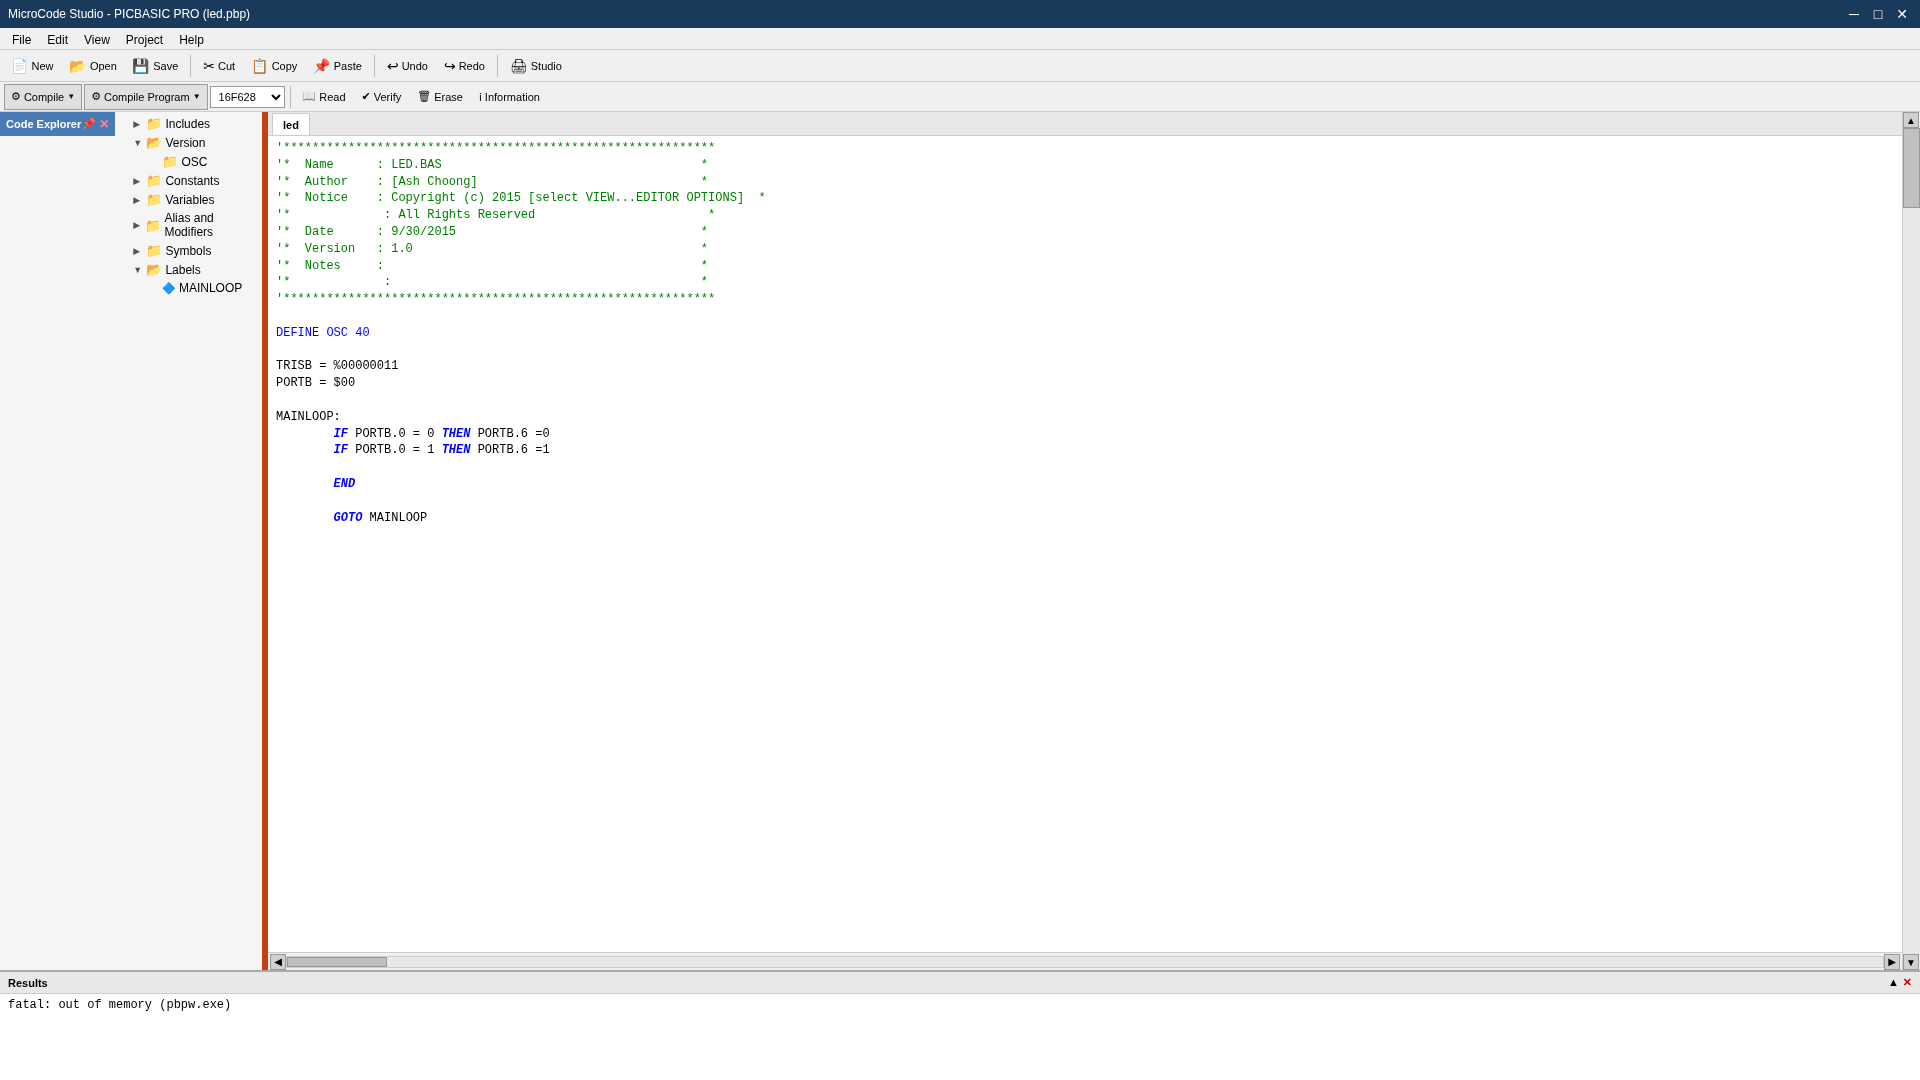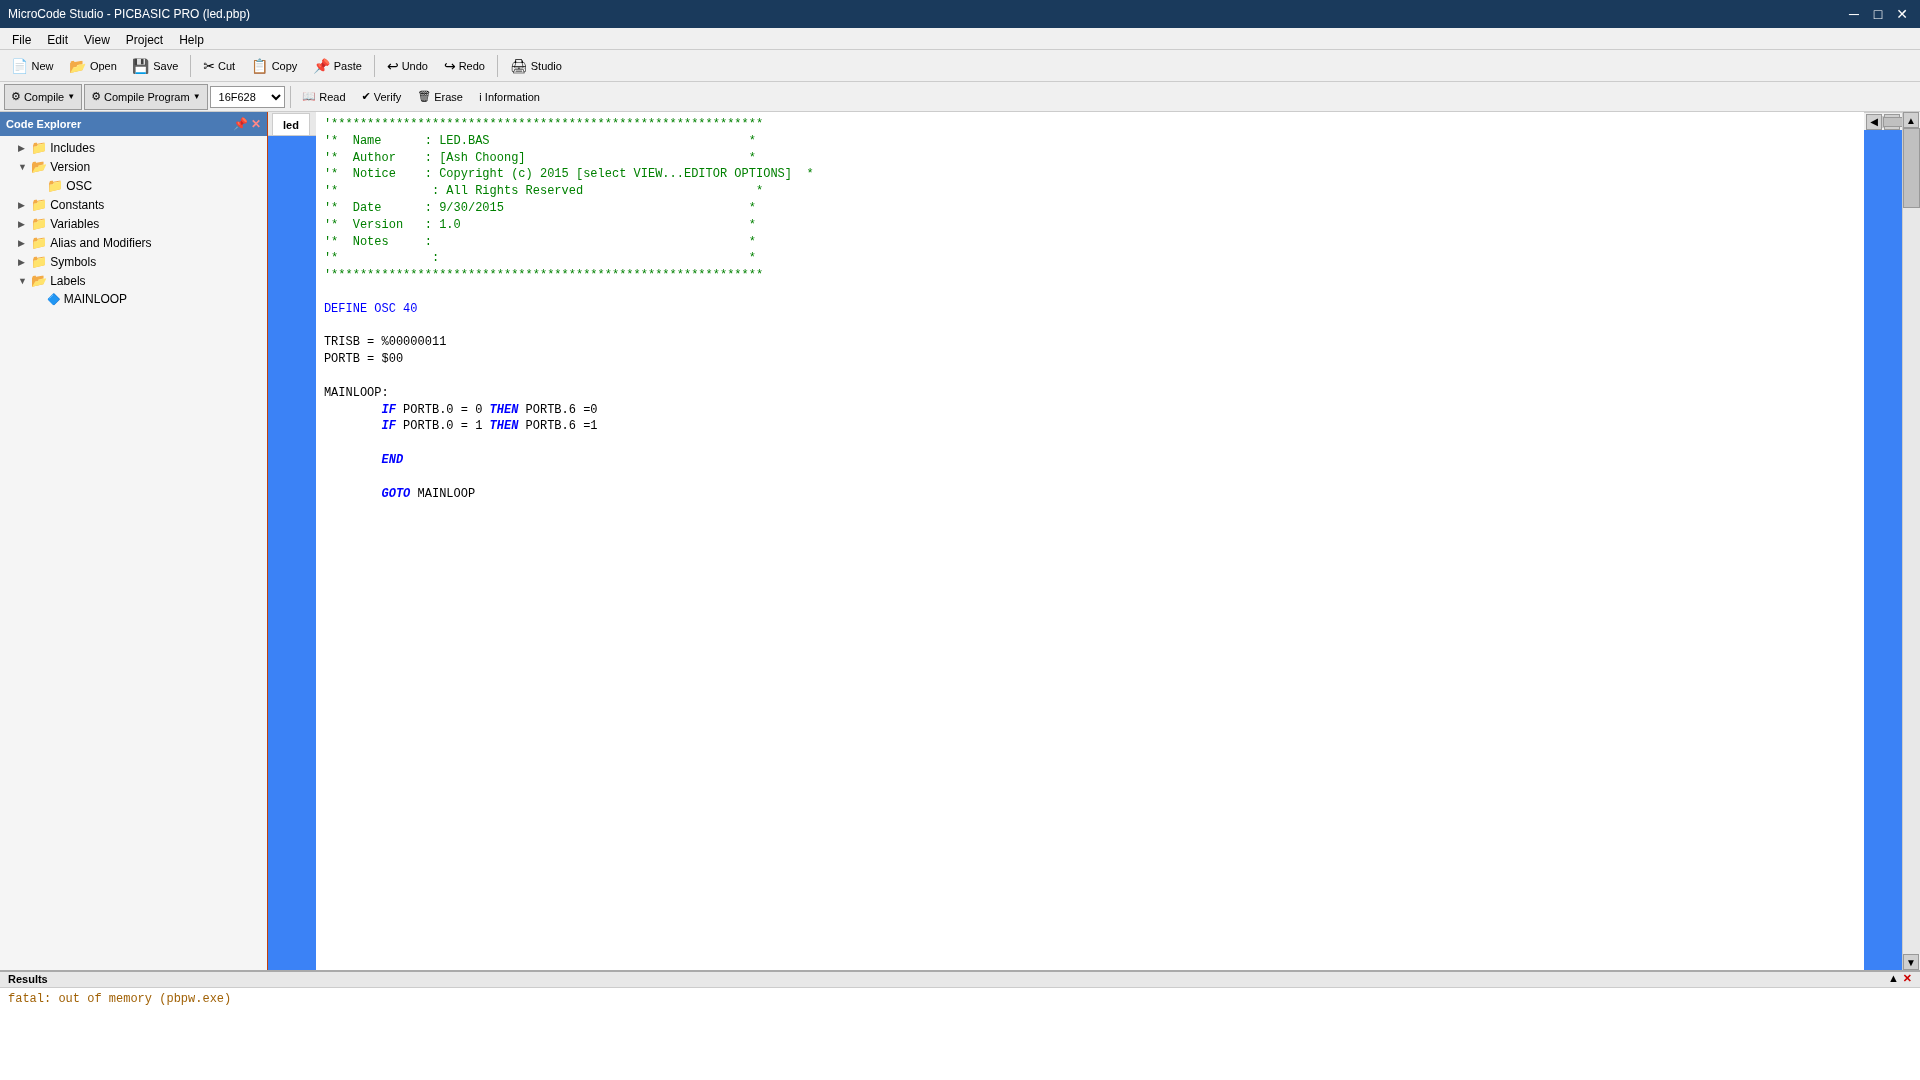--- a/index.html
+++ b/index.html
@@ -82,23 +82,23 @@
       display: flex;
       flex: 1;
       overflow: hidden;
     }
 
     
     #sidebar {
       width: 268px;
       min-width: 268px;
       background: #f5f5f5;
-      border-right: 1px solid #c2410c;
-      display: flex;
-      flex-direction: column;
+      border-right: 6px solid #c2410c;
+      display: flex;
+      flex-direction: row;
       overflow: hidden;
     }
     #sidebar-header {
       background: #4a7ab5;
       color: white;
       padding: 3px 6px;
       font-size: 11px;
       font-weight: bold;
       display: flex;
       align-items: center;
@@ -120,21 +120,22 @@
     .tree-indent-2 { padding-left: 32px; }
     .folder-icon { color: #f4a020; font-size: 13px; }
     .folder-open-icon { color: #f4a020; font-size: 13px; }
     .file-icon { color: #4a90d9; font-size: 11px; }
     .tree-arrow { font-size: 9px; color: #555; width: 10px; display: inline-block; }
 
     
     #editor-area {
       flex: 1;
       display: flex;
-      background: #3b82f6;
+      flex-direction: column;
+      background: #7dd3fc;
       overflow: hidden;
     }
     #editor-tabs {
       background: #e8e8e8;
       display: flex;
       align-items: flex-end;
       padding: 0 4px;
       border-bottom: 1px solid #ccc;
       height: 24px;
     }
@@ -189,33 +190,33 @@
       display: flex;
       flex-direction: column;
     }
     #results-header {
       background: #e8e8e8;
       border-bottom: 1px solid #ccc;
       padding: 2px 8px;
       font-size: 11px;
       font-weight: bold;
       display: flex;
-      align-items: flex-end;
+      align-items: center;
       justify-content: space-between;
-      height: 16px;
+      height: 22px;
     }
     #results-content {
       flex: 1;
       padding: 4px 8px;
       font-family: 'Courier New', monospace;
       font-size: 12px;
       overflow-y: auto;
       background: white;
     }
-    .result-error { color: #a16207; }
+    .result-error { color: #000000; }
 
     
     .dropdown-select {
       height: 22px;
       font-size: 11px;
       border: 1px solid #999;
       background: white;
       padding: 0 4px;
     }
 

